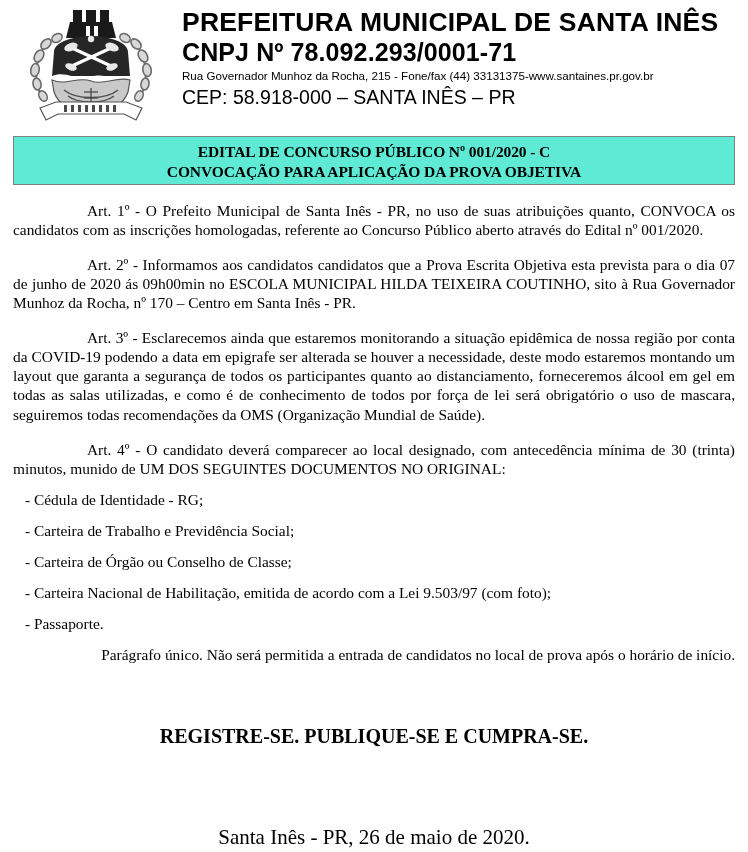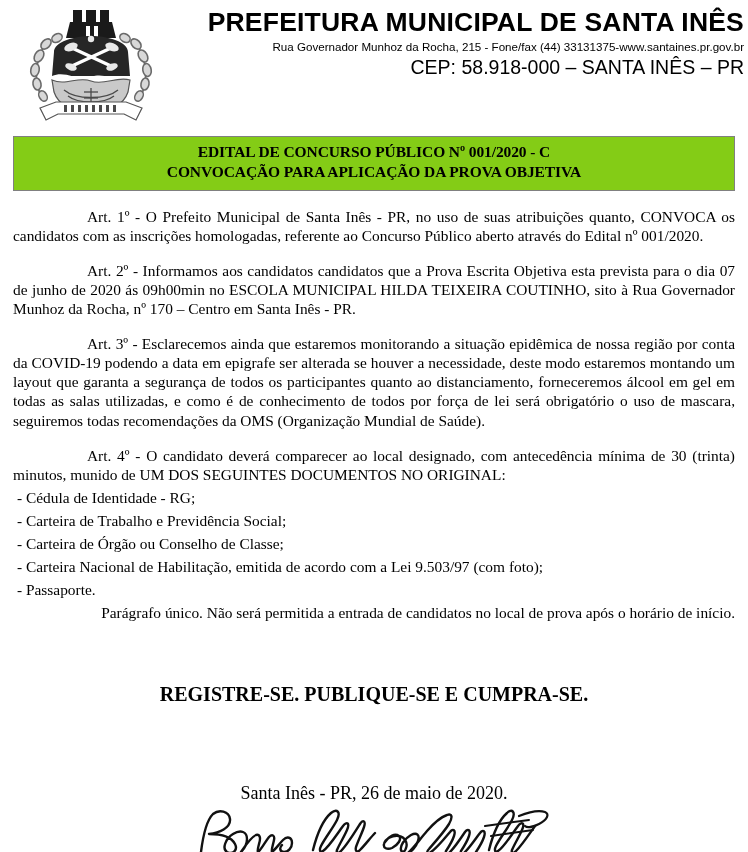--- a/index.html
+++ b/index.html
@@ -33,22 +33,22 @@
     align-items: flex-start;
     padding-top: 4px;
   }
   .crest {
     width: 150px;
     height: 118px;
     display: block;
   }
   .header-text {
     flex: 1 1 auto;
-    text-align: right;
-    padding-right: 4px;
+    text-align: left;
+    padding-right: 15px;
   }
   .org-name {
     font-family: "Liberation Sans", "DejaVu Sans", sans-serif;
     font-weight: bold;
     font-size: 26.5px;
     letter-spacing: 0.2px;
     line-height: 1.08;
     margin: 4px 0 0 0;
     white-space: nowrap;
   }
@@ -73,23 +73,23 @@
     font-size: 19.5px;
     line-height: 1.2;
     margin: 2px 0 0 0;
     white-space: nowrap;
   }
 
   
   .title-box {
     margin: 10px 13px 0 13px;
     border: 1.5px solid #808080;
-    background: #84cc16;
-    text-align: center;
-    padding: 5px 6px 8px 6px;
+    background: #5eead4;
+    text-align: center;
+    padding: 5px 6px 2px 6px;
   }
   .title-line {
     font-family: "Liberation Serif", "DejaVu Serif", serif;
     font-weight: bold;
     font-size: 15.5px;
     line-height: 1.28;
     letter-spacing: -0.1px;
   }
 
   
@@ -103,40 +103,40 @@
     text-indent: 74px;
     margin: 16px 0 0 0;
     hyphens: none;
   }
   .doc-list {
     margin: 0;
     padding: 0;
     text-align: left;
   }
   .doc-list-item {
-    margin: 4px;
+    margin: 12px;
     line-height: 1.24;
   }
   .para-unico {
     margin: 0;
     text-align: right;
     line-height: 1.24;
   }
   b, .b { font-weight: normal; }
 
   
   .closing {
     text-align: center;
     font-weight: bold;
     font-size: 20px;
     margin-top: 60px;
   }
   .place-date {
     text-align: center;
-    font-size: 18px;
+    font-size: 21px;
     margin-top: 75px;
   }
 
   
   .sig-area {
     margin-top: 2px;
     text-align: center;
     position: relative;
     height: 88px;
   }
@@ -235,20 +235,21 @@
         <rect x="76" y="97" width="3" height="7"></rect>
         <rect x="83" y="97" width="3" height="7"></rect>
         <rect x="90" y="97" width="3" height="7"></rect>
         <rect x="97" y="97" width="3" height="7"></rect>
       </g>
     </svg>
   </div>
 
   <div class="header-text">
     <div class="org-name">PREFEITURA MUNICIPAL DE SANTA INÊS</div>
+    <div class="org-cnpj">CNPJ Nº 78.092.293/0001-71</div>
     <div class="org-address">Rua Governador Munhoz da Rocha, 215 - Fone/fax (44) 33131375-www.santaines.pr.gov.br</div>
     <div class="org-cep">CEP: 58.918-000 – SANTA INÊS – PR</div>
   </div>
 </div>
 
 <div class="title-box">
   <div class="title-line">EDITAL DE CONCURSO PÚBLICO Nº 001/2020 - C</div>
   <div class="title-line">CONVOCAÇÃO PARA APLICAÇÃO DA PROVA OBJETIVA</div>
 </div>
 

